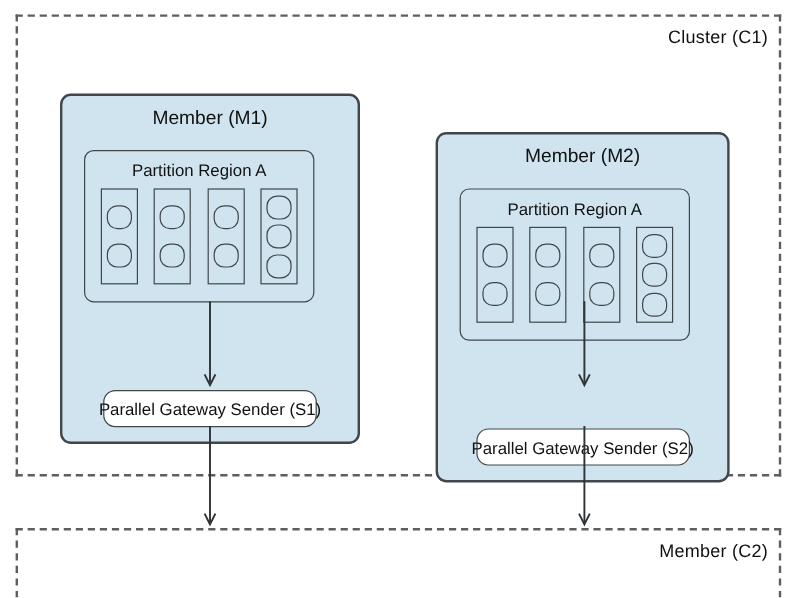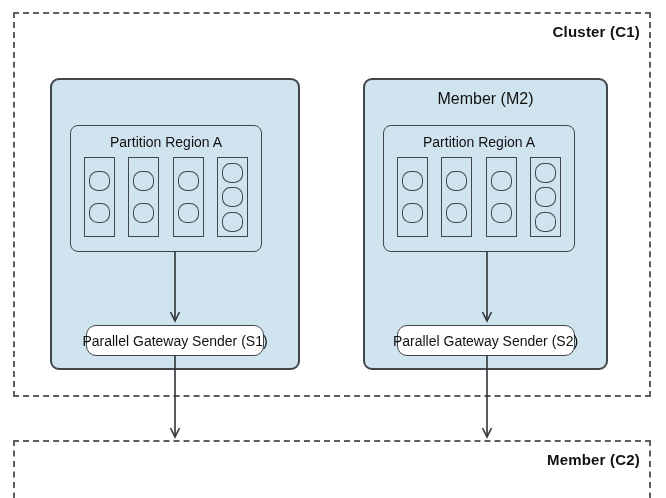--- a/index.html
+++ b/index.html
@@ -27,32 +27,31 @@
   }
   .cluster-c1 { left: 13px; top: 12px; width: 638px; height: 385px; }
   .cluster-c2 { left: 13px; top: 440px; width: 638px; height: 90px; }
   .cluster-label {
     position: absolute;
     top: 9px;
     right: 9px;
     font-size: 15px;
     letter-spacing: 0.2px;
     white-space: nowrap;
-    font-weight: bold;
   }
   .member {
     position: absolute;
     top: 78px;
     height: 292px;
     background: var(--fill-member);
     border: 2px solid var(--stroke-dark);
     border-radius: 9px;
   }
   .member-m1 { left: 50px;  width: 250px; }
-  .member-m2 { left: 363px; width: 245px; }
+  .member-m2 { left: 363px; width: 245px; margin-top: 32px; }
   .member-label {
     margin-top: 10px;
     text-align: center;
     font-size: 16px;
     white-space: nowrap;
   }
   .partition {
     position: absolute;
     left: 18px;
     top: 45px;
@@ -119,20 +118,21 @@
 </head>
 <body>
 
 <div class="canvas">
 
   <div class="cluster cluster-c1">
     <div class="cluster-label">Cluster (C1)</div>
   </div>
 
   <div class="member member-m1">
+    <div class="member-label">Member (M1)</div>
     <div class="partition">
       <div class="partition-label">Partition Region A</div>
       <div class="buckets">
           <div class="bucket">
             <div class="cell"></div>
             <div class="cell"></div>
           </div>
           <div class="bucket">
             <div class="cell"></div>
             <div class="cell"></div>

